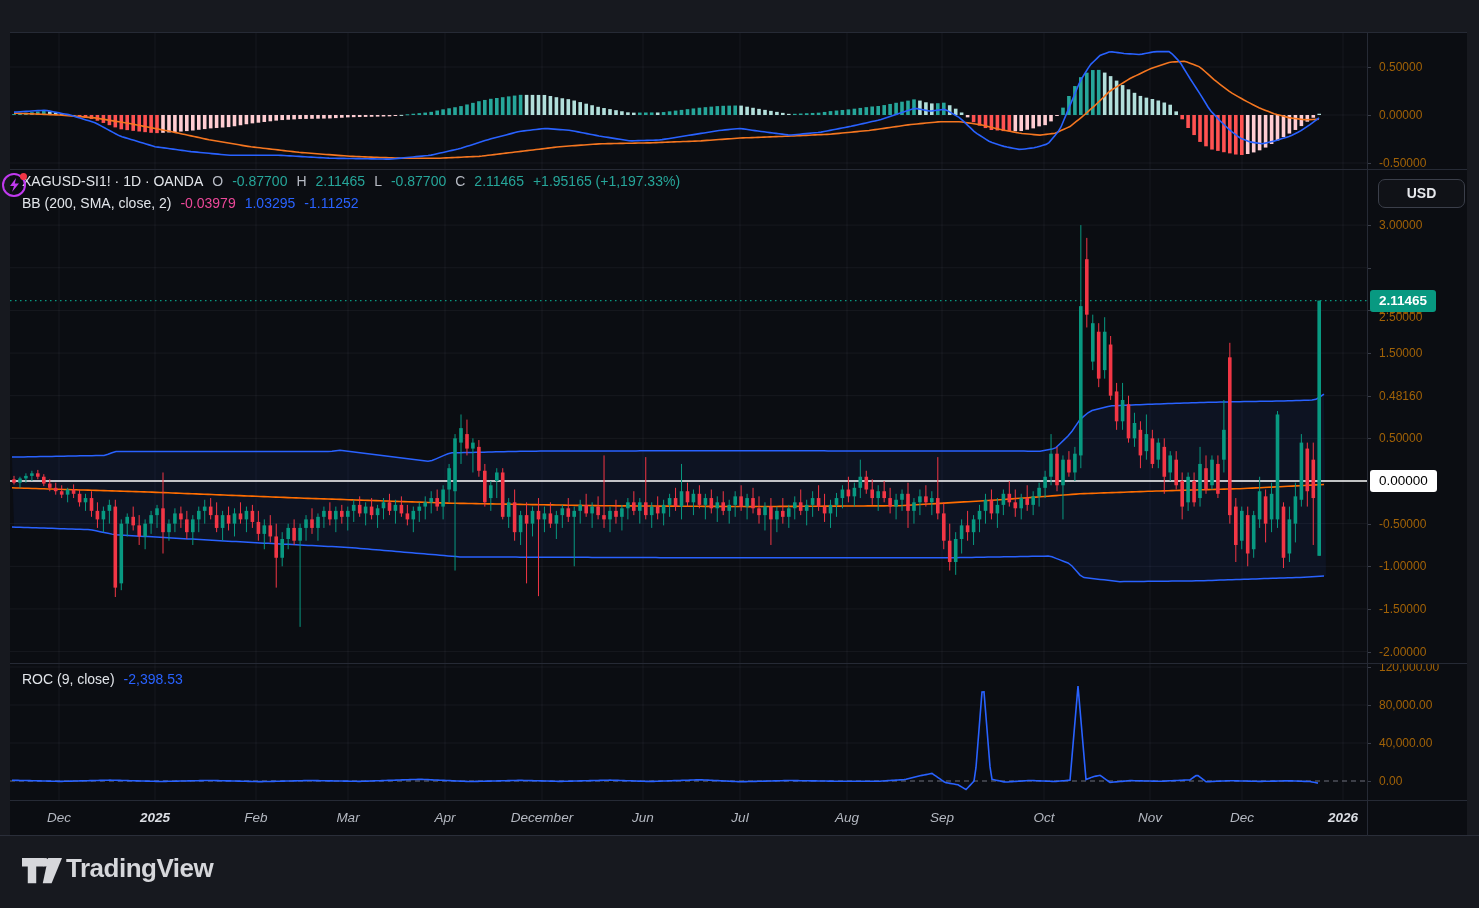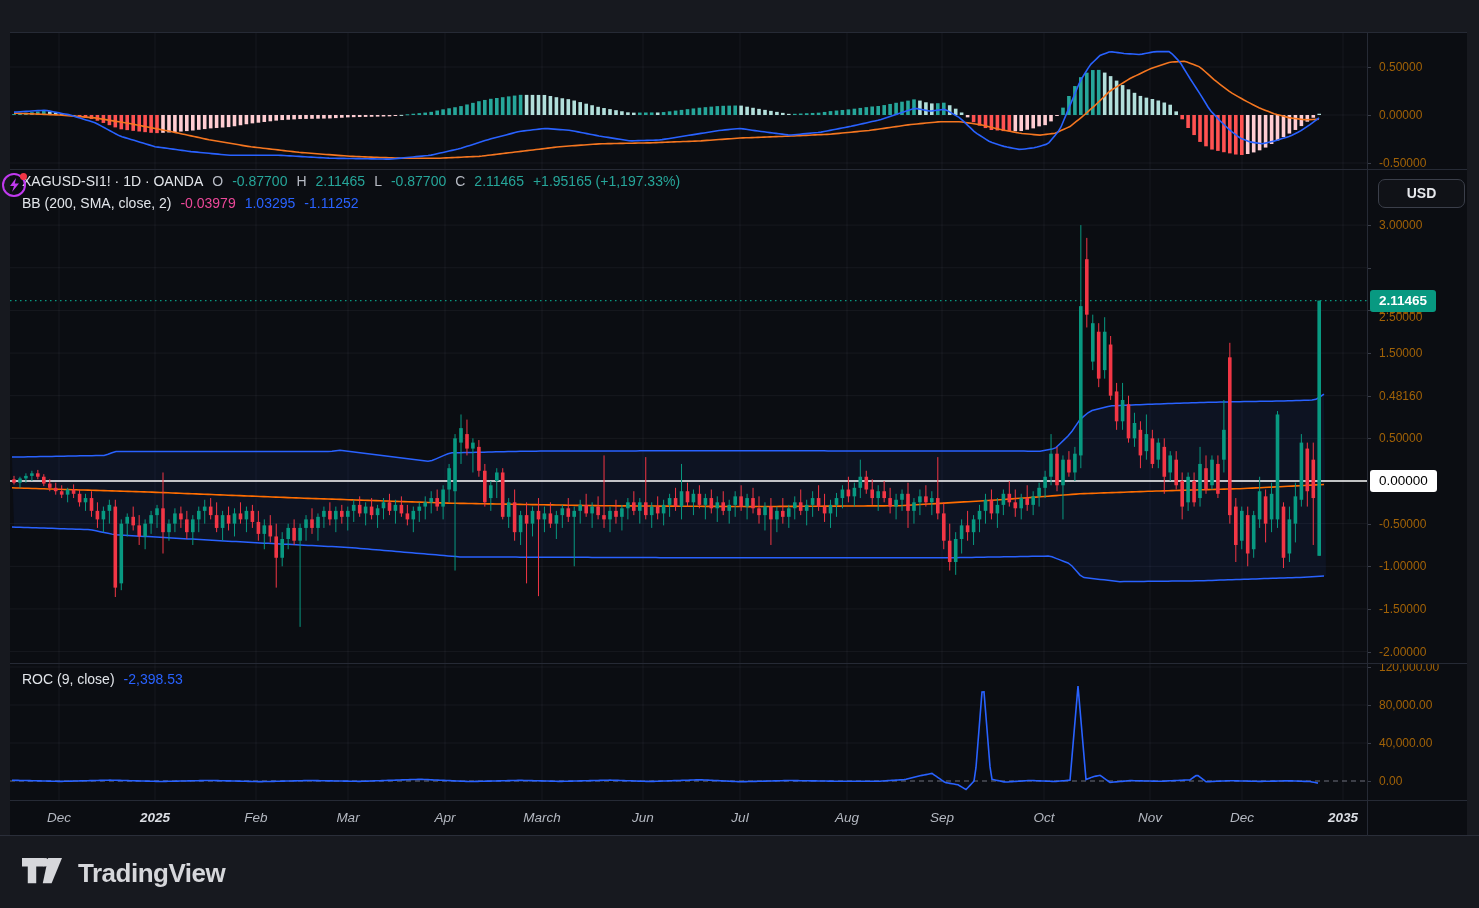--- a/index.html
+++ b/index.html
@@ -24,21 +24,21 @@
   .axis-tick{position:absolute;left:1367px;width:4px;height:1px;background:#3a3e49;z-index:20;}
   .price-box{position:absolute;left:1370px;transform:translateY(-50%);height:22px;line-height:22px;
           padding:0 9px;border-radius:3px;font-size:13.5px;font-weight:700;z-index:25;}
   .usd-btn{position:absolute;left:1378px;top:179px;width:85px;height:27px;border:1px solid #3b3f4a;
           border-radius:7px;background:#101217;color:#e6e8ec;font-size:14px;font-weight:700;
           text-align:center;line-height:27px;z-index:40;cursor:pointer;}
   .timeaxis{position:absolute;left:0;top:800px;width:1479px;height:36px;border-bottom:1px solid #2a2e39;box-sizing:border-box;}
   .timeaxis .tl{position:absolute;top:10px;transform:translateX(-50%);font-size:13.5px;color:#b4b8c1;font-style:italic;}
   .timeaxis .tl.bold{font-weight:700;color:#dcdfe5;}
   .footer{position:absolute;left:0;top:836px;width:1479px;height:72px;background:#17191f;}
-  .brand{position:absolute;left:22px;top:17px;display:flex;align-items:flex-end;gap:16px;cursor:pointer;}
+  .brand{position:absolute;left:22px;top:17px;display:flex;align-items:flex-start;gap:4px;cursor:pointer;}
   .brand-text{font-size:26px;font-weight:700;color:#d6d7db;letter-spacing:-0.5px;}
   .flash-icon{position:absolute;left:1313px;top:639px;width:30px;height:30px;z-index:45;cursor:pointer;}
 </style>
 </head>
 <body>
 
 <div id="app">
 
   <div class="chart-bg"></div>
 
@@ -889,29 +889,29 @@
   <div class="sep" style="top:663px;"></div>
   <div class="sep" style="top:800px;"></div>
   <div class="vsep" style="left:1367px;"></div>
 
   <div class="timeaxis">
       <div class="tl" style="left: 59px;">Dec</div>
       <div class="tl bold" style="left: 155px;">2025</div>
       <div class="tl" style="left: 256px;">Feb</div>
       <div class="tl" style="left: 348px;">Mar</div>
       <div class="tl" style="left: 445px;">Apr</div>
-      <div class="tl" style="left: 542px;">March</div>
+      <div class="tl" style="left: 542px;">December</div>
       <div class="tl" style="left: 643px;">Jun</div>
       <div class="tl" style="left: 740px;">Jul</div>
       <div class="tl" style="left: 847px;">Aug</div>
       <div class="tl" style="left: 942px;">Sep</div>
       <div class="tl" style="left: 1044px;">Oct</div>
       <div class="tl" style="left: 1150px;">Nov</div>
       <div class="tl" style="left: 1242px;">Dec</div>
-      <div class="tl bold" style="left: 1343px;">2035</div>
+      <div class="tl bold" style="left: 1343px;">2026</div>
     </div>
 
   <div class="footer">
     <div class="brand">
       <svg width="40" height="36" viewBox="0 0 52 34">
         <path d="M0 0 H29 V11 H18.5 V33 H7.5 V11 H0 Z" fill="#d6d7db"></path>
         <circle cx="30" cy="5.5" r="5.5" fill="#d6d7db"></circle>
         <path d="M34 0 H52 L38.5 33 H27 Z" fill="#d6d7db"></path>
       </svg>
       <span class="brand-text">TradingView</span>

